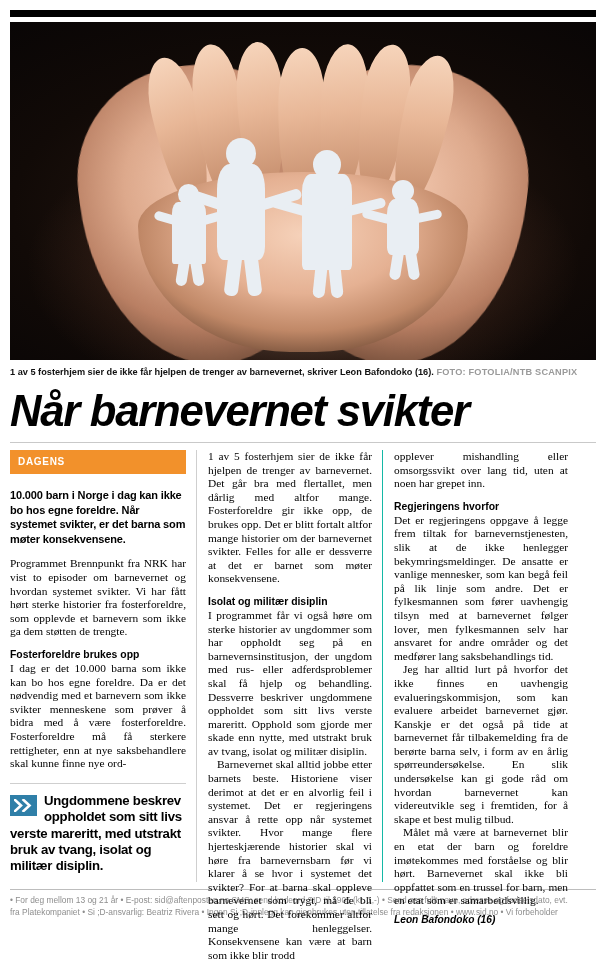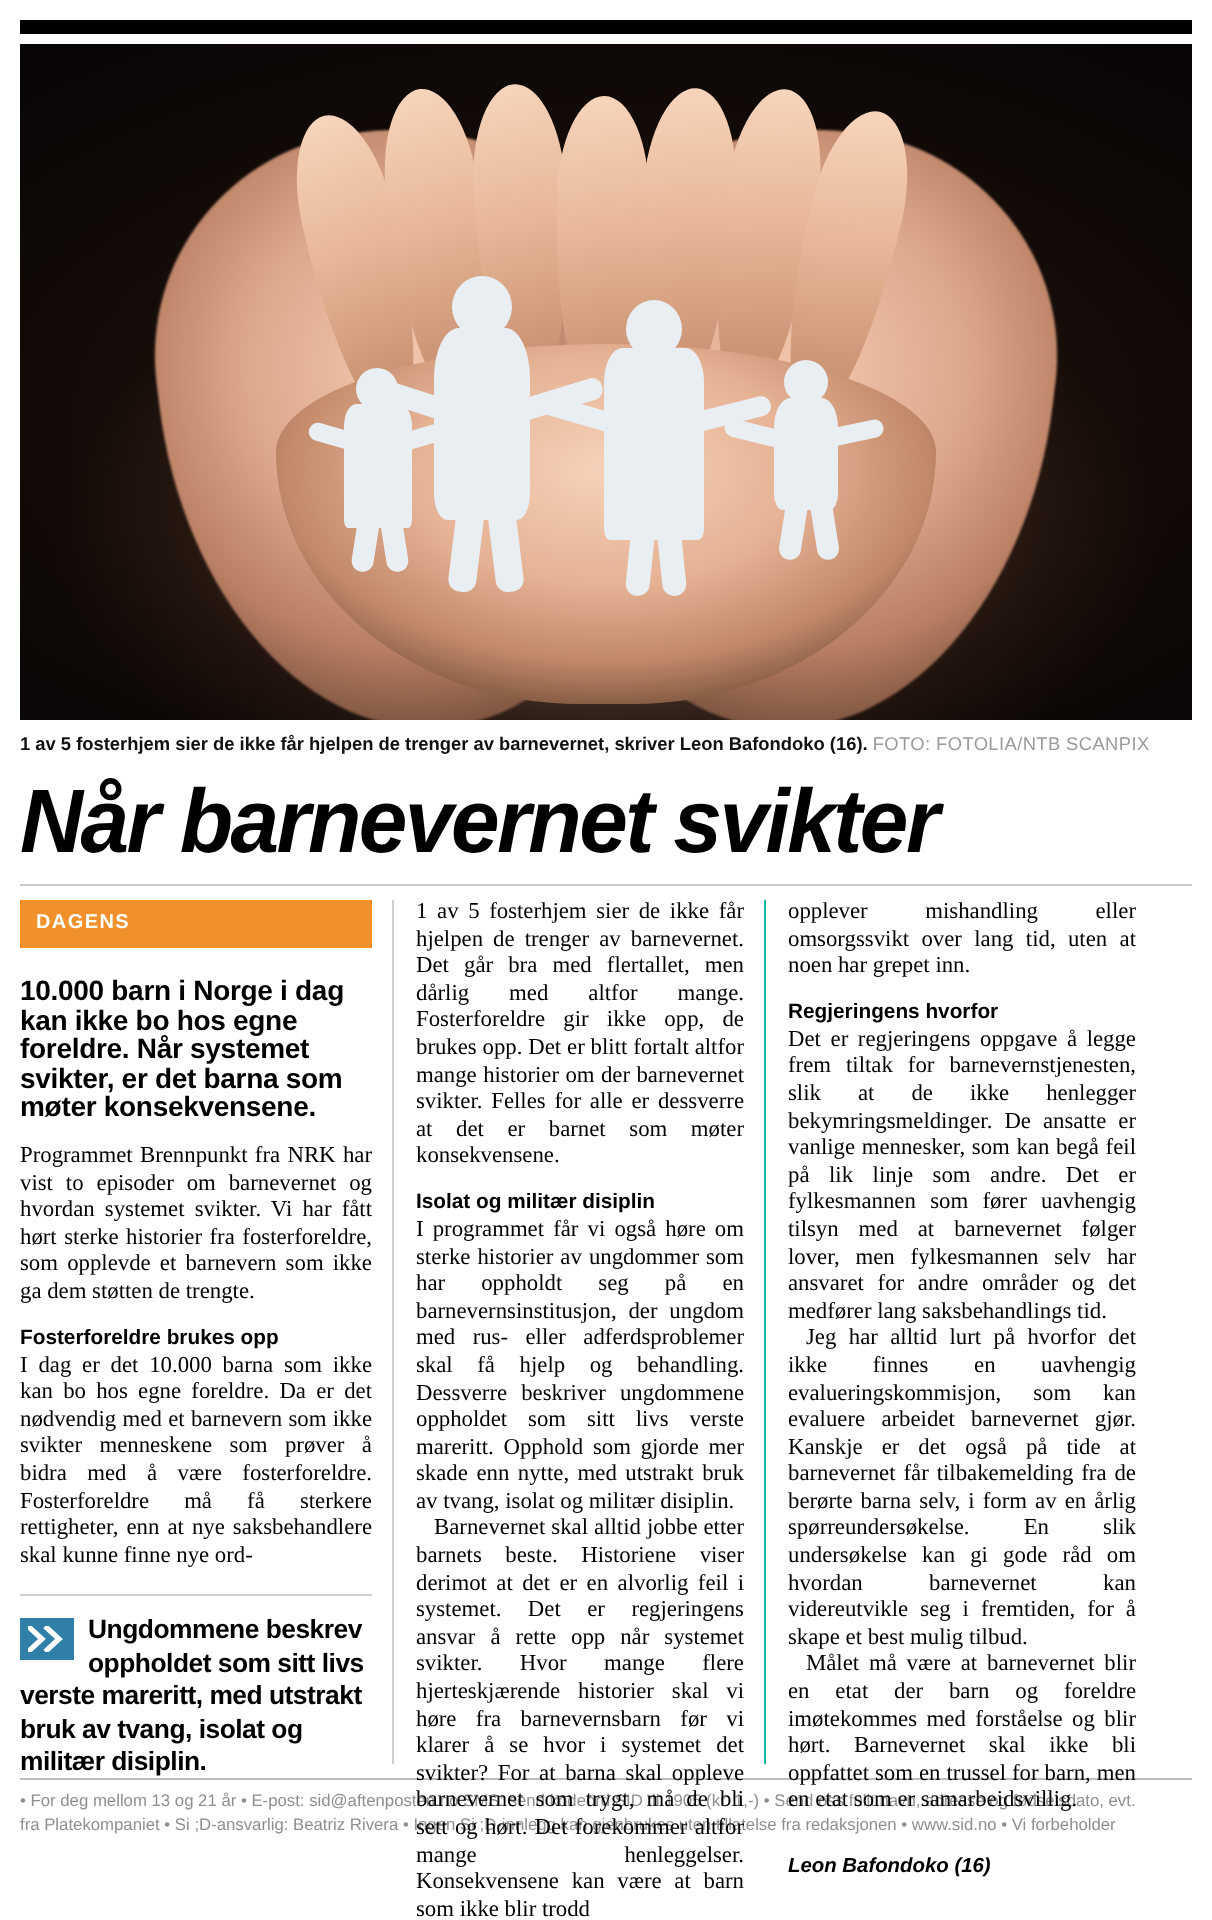--- a/index.html
+++ b/index.html
@@ -100,21 +100,21 @@
     margin-top: 6px;
     font-family: "Liberation Sans", sans-serif;
     font-size: 9.2px;
     font-weight: bold;
     line-height: 12px;
     color: #111111;
     white-space: nowrap;
     overflow: hidden;
   }
   .caption .credit {
-    font-weight: normal;
+    font-weight: bold;
     color: #9a9a9a;
     letter-spacing: 0.2px;
   }
 
   
   .headline {
     font-family: "Liberation Sans", sans-serif;
     font-weight: bold;
     font-style: italic;
     font-size: 45px;
@@ -155,21 +155,21 @@
     font-weight: bold;
     font-size: 10px;
     letter-spacing: 0.7px;
     padding: 6px 8px 7px 8px;
     margin-bottom: 14px;
   }
 
   .lead {
     font-family: "Liberation Sans", sans-serif;
     font-weight: bold;
-    font-size: 14px;
+    font-size: 11px;
     line-height: 14.6px;
     letter-spacing: -0.15px;
     margin-bottom: 11px;
   }
 
   p.body {
     font-family: "Liberation Serif", serif;
     font-size: 11.4px;
     line-height: 13.6px;
     margin: 0;
@@ -186,21 +186,21 @@
     line-height: 13px;
     margin: 9px 0 1px 0;
   }
 
   .byline {
     font-family: "Liberation Sans", sans-serif;
     font-weight: bold;
     font-style: italic;
     font-size: 10.2px;
     line-height: 13px;
-    margin-top: 19px;
+    margin-top: 5px;
   }
 
   
   .pullquote-sep {
     height: 1px;
     background: #cfcfcf;
     margin: 12px 0 9px 0;
   }
   .pullquote {
     font-family: "Liberation Sans", sans-serif;

